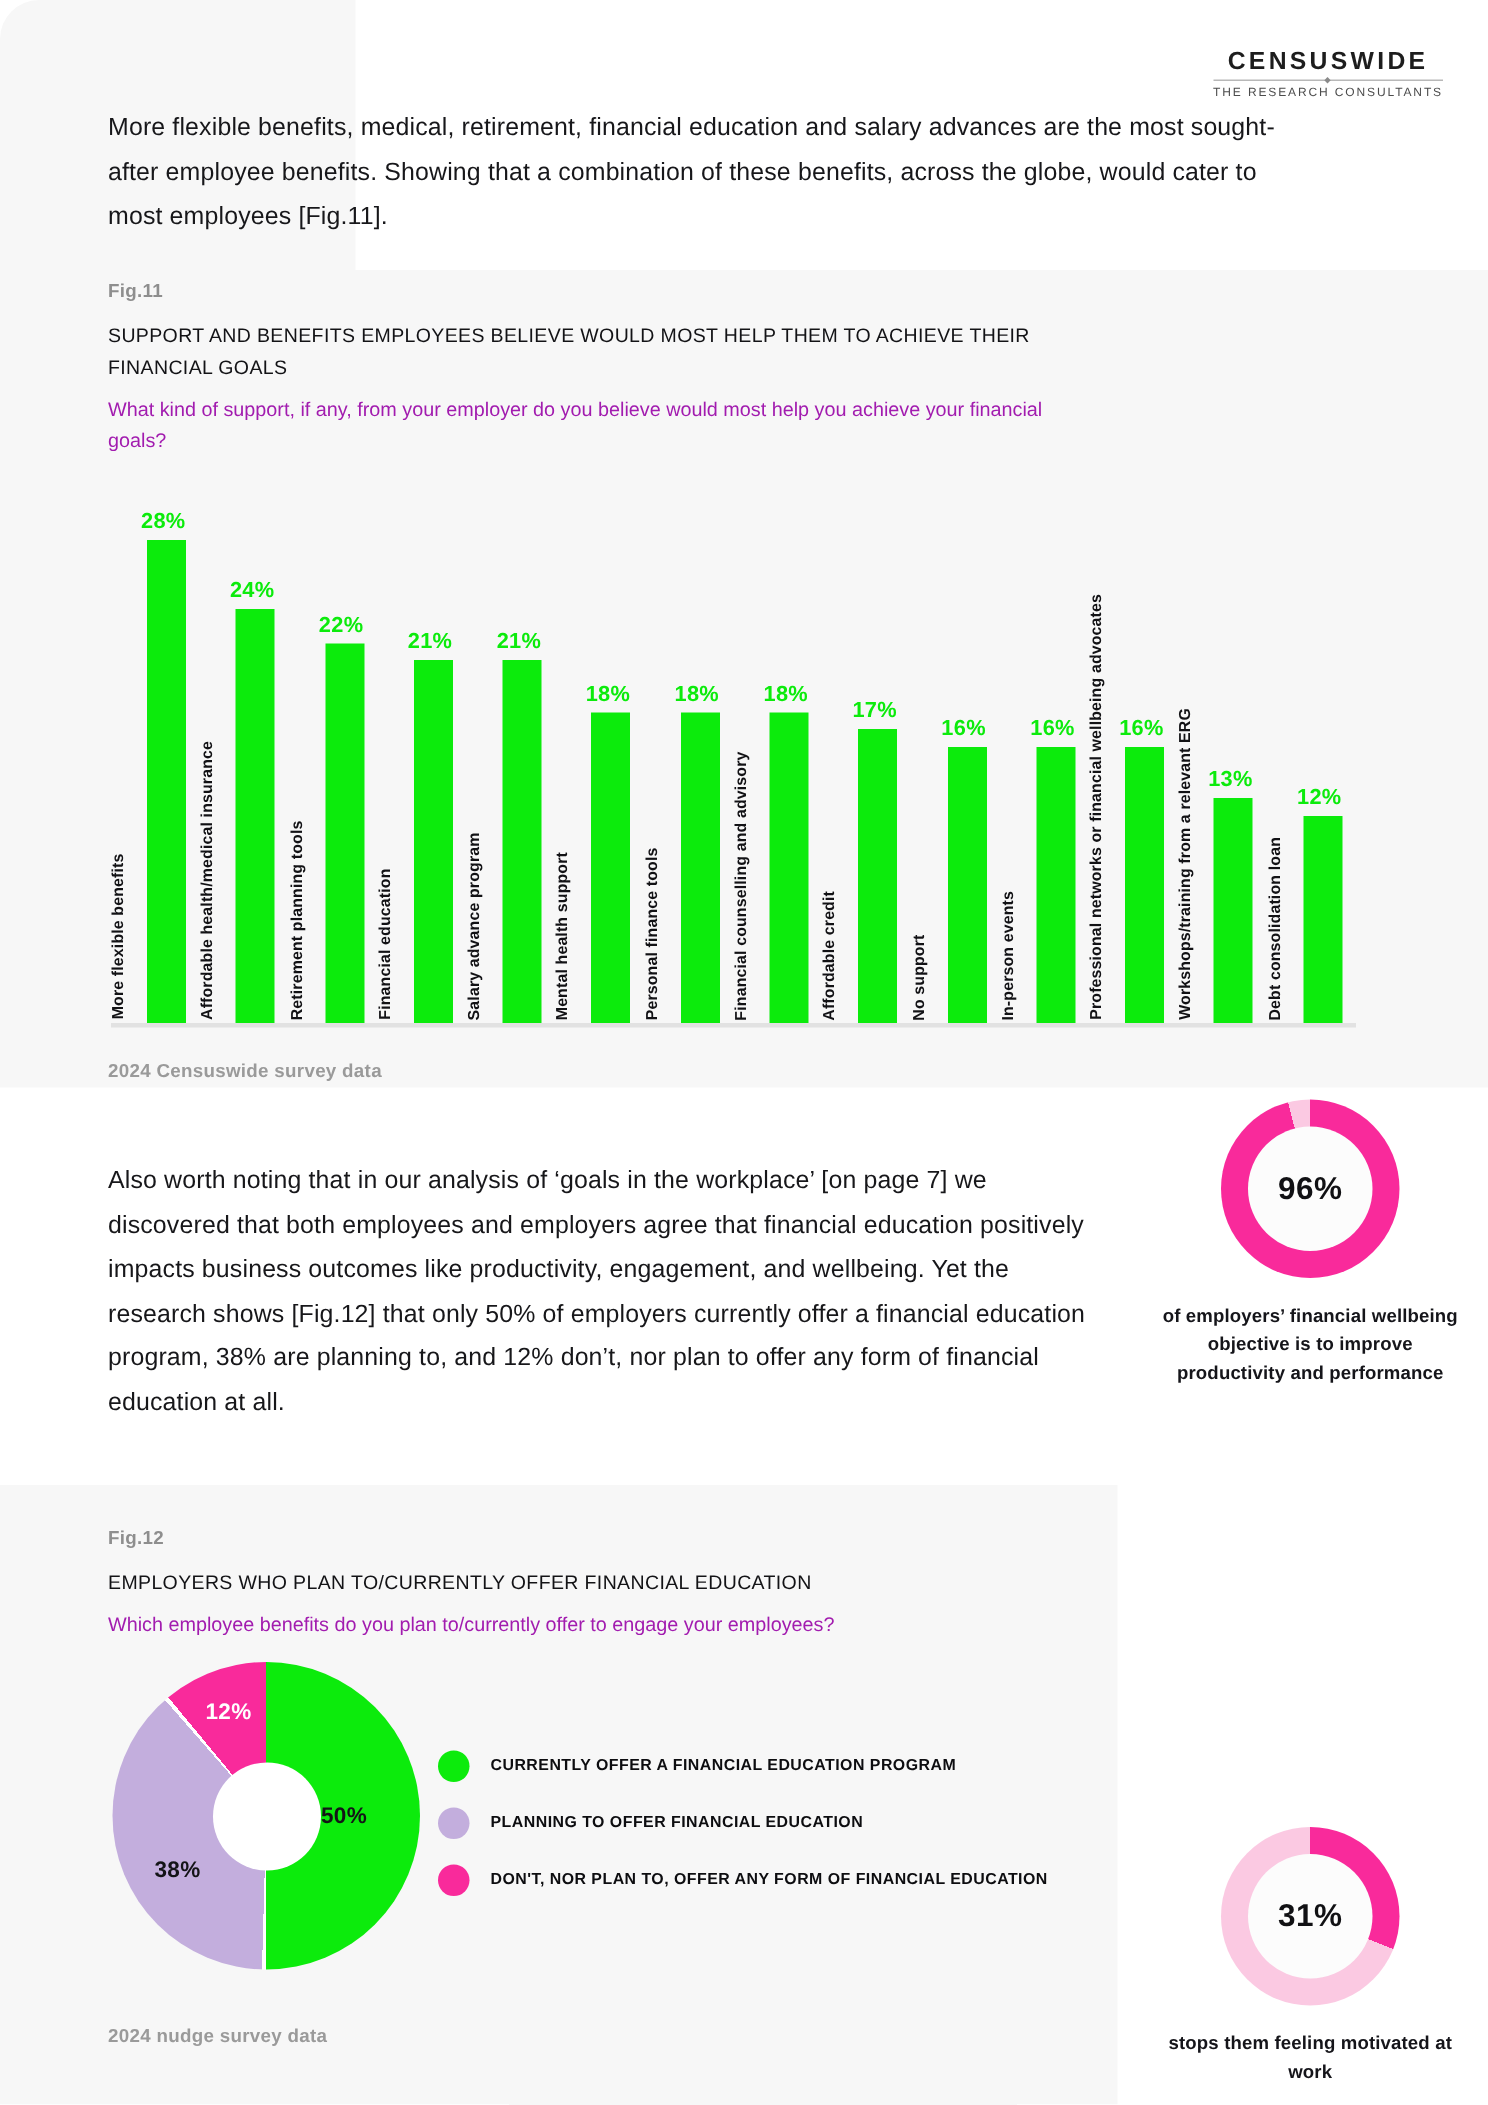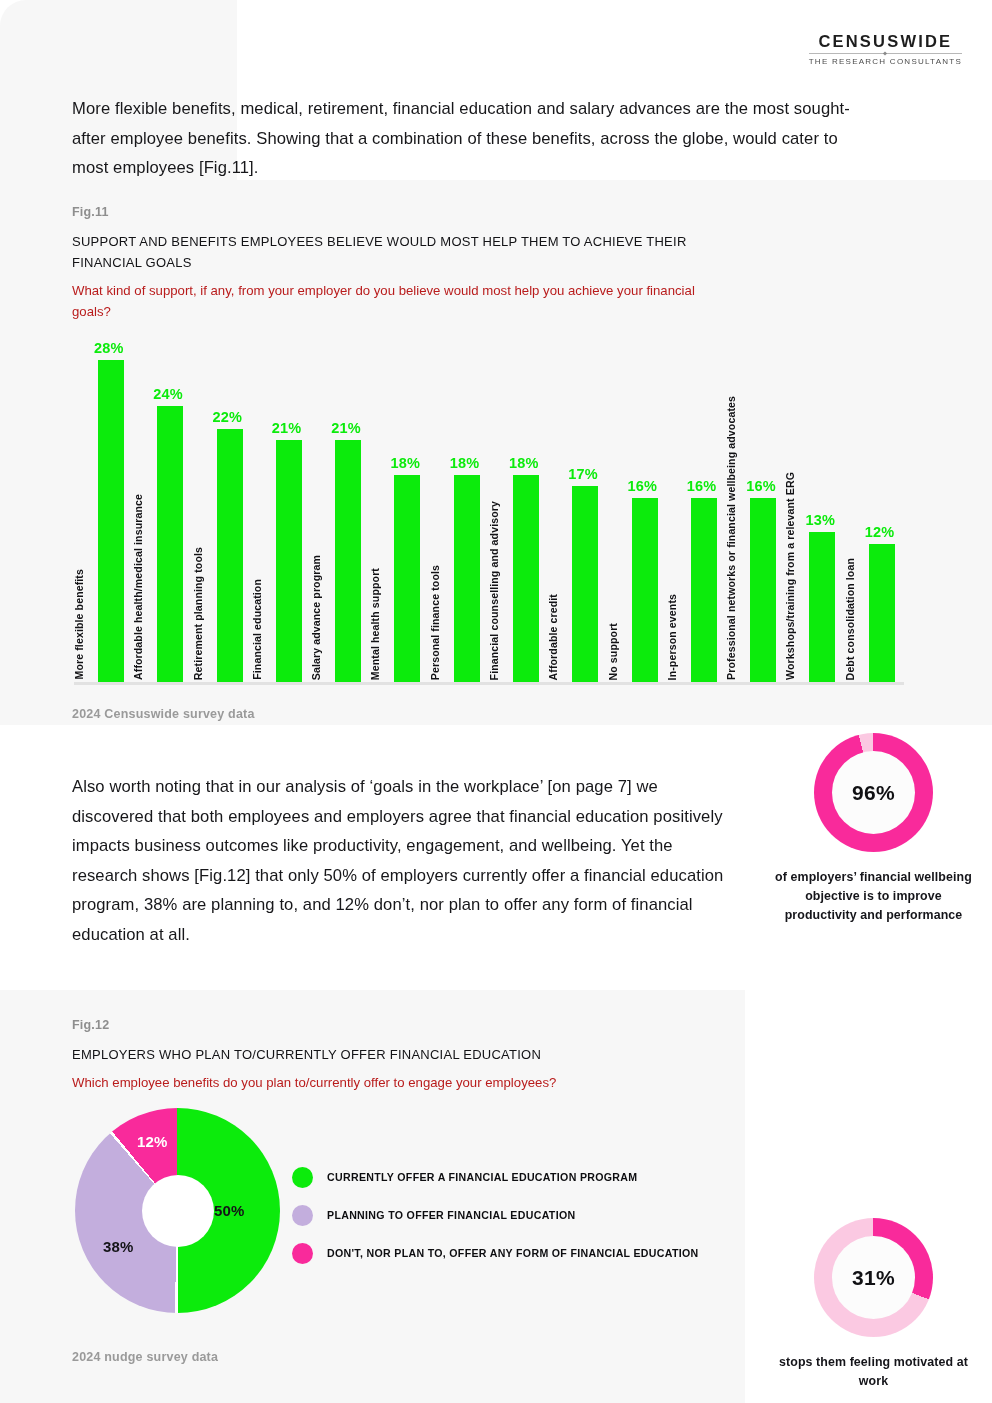--- a/index.html
+++ b/index.html
@@ -27,40 +27,40 @@
   }
   #logo .sub {
     font-size:8px; letter-spacing:1.25px; color:#4c4c4c; white-space:nowrap;
   }
 
   
   .bodycopy {
     position:absolute; left:72px; font-size:16.6px; color:#17171a;
     line-height:29.5px; letter-spacing:0.1px;
   }
-  #intro-paragraph { top:70px; width:790px;margin-top:24px; }
+  #intro-paragraph { top:70px; width:790px; }
   #mid-paragraph   { top:772px; width:665px; }
 
   
   .panel { position:absolute; background:#f7f7f7; }
   #fig11-panel { left:0; top:180px; width:992px; height:545px; }
   #fig12-panel { left:0; top:990px; width:745px; height:413px; }
   #stats-panel {
     left:755px; top:712px; width:237px; height:691px;
     background:#f7f7f7; border-top-left-radius:26px;
   }
 
   
   .fig-tag   { font-size:12.5px; font-weight:bold; color:#8e8e8e; letter-spacing:.2px; }
   .fig-title { font-size:13px;  font-weight:normal; color:#131316; letter-spacing:.25px;
                line-height:21px; margin-top:12px; text-transform:uppercase; }
-  .fig-sub   { font-size:13.2px; color:#b91c1c; line-height:21px; margin-top:7px; }
+  .fig-sub   { font-size:13.2px; color:#a21caf; line-height:21px; margin-top:7px; }
   .fig-foot  { font-size:12.5px; font-weight:bold; color:#9a9a9a; letter-spacing:.2px; }
 
-  #fig11-head { position:absolute; left:72px; top:205px; width:640px; }
+  #fig11-head { position:absolute; left:72px; top:187px; width:640px; }
   #fig11-foot { position:absolute; left:72px; top:707px; }
   #fig12-head { position:absolute; left:72px; top:1018px; width:660px; }
   #fig12-foot { position:absolute; left:72px; top:1350px; }
 
   
   #bar-chart {
     position:absolute; left:74px; top:346px; width:830px; height:336px;
   }
   #bar-axis {
     position:absolute; left:74px; top:682px; width:830px; height:3px;

